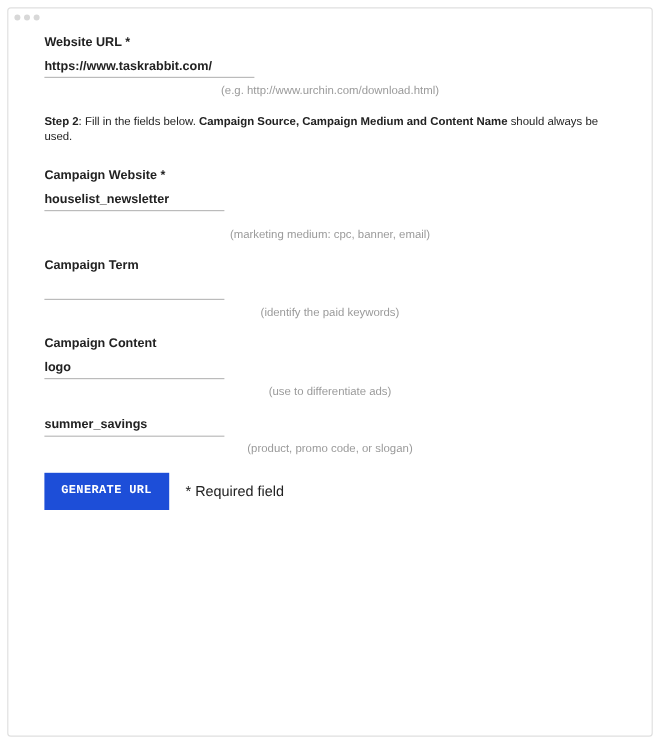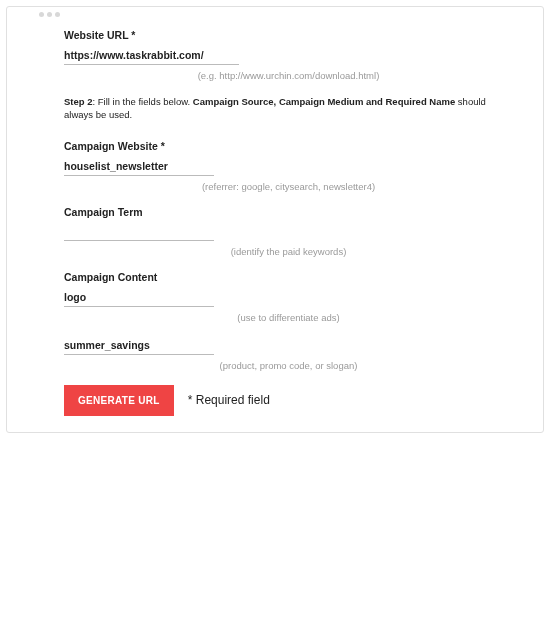--- a/index.html
+++ b/index.html
@@ -11,23 +11,22 @@
       font-family: Arial, Helvetica, sans-serif;
       background: #fff;
       width: 550px;
       height: 623px;
       overflow: hidden;
     }
     .window {
       border: 1px solid #e0e0e0;
       border-radius: 3px;
       margin: 6px;
-      height: 427px;
+      height: 608px;
       overflow: hidden;
-      padding-left: 27px;
     }
     .titlebar {
       height: 14px;
       padding: 3px 5px;
       display: flex;
       gap: 3px;
       align-items: center;
     }
     .dot {
       width: 5px;
@@ -79,29 +78,29 @@
     .step-line .bold {
       font-weight: bold;
     }
     .button-row {
       display: flex;
       align-items: center;
       gap: 14px;
       margin-top: 12px;
     }
     .gen-button {
-      background: #ef4444;
+      background: #1d4ed8;
       color: #fff;
       border: none;
       font-weight: bold;
       font-size: 10px;
       padding: 10px 14px;
       letter-spacing: 0.3px;
       cursor: pointer;
-      font-family: Liberation Sans, sans-serif;
+      font-family: Liberation Mono, monospace;
     }
     .req-note {
       font-size: 12px;
       color: #222;
     }
   </style>
 </head>
 <body>
 
 <div class="window">
@@ -112,30 +111,30 @@
   </div>
   <div class="content">
 
     <div class="field-group">
       <div class="field-label">Website URL *</div>
       <input class="field-input" style="width: 175px;" value="https://www.taskrabbit.com/">
       <div class="field-hint">(e.g. http://www.urchin.com/download.html)</div>
     </div>
 
     <div class="step-line">
-      <span class="bold">Step 2</span><span>: Fill in the fields below. </span><span class="bold">Campaign Source, Campaign Medium and Required Name</span><span> should always be used.</span>
+      <span class="bold">Step 2</span><span>: Fill in the fields below. </span><span class="bold">Campaign Source, Campaign Medium and Content Name</span><span> should always be used.</span>
     </div>
 
     <div class="field-group">
       <div class="field-label">Campaign Website *</div>
       <input class="field-input" value="houselist_newsletter" style="">
-      <div class="field-hint">(referrer: google, citysearch, newsletter4)</div>
     </div>
 
     <div class="field-group">
+      <div class="field-hint">(marketing medium: cpc, banner, email)</div>
     </div>
 
     <div class="field-group">
       <div class="field-label">Campaign Term</div>
       <input class="field-input empty" value="" style="">
       <div class="field-hint">(identify the paid keywords)</div>
     </div>
 
     <div class="field-group">
       <div class="field-label">Campaign Content</div>

